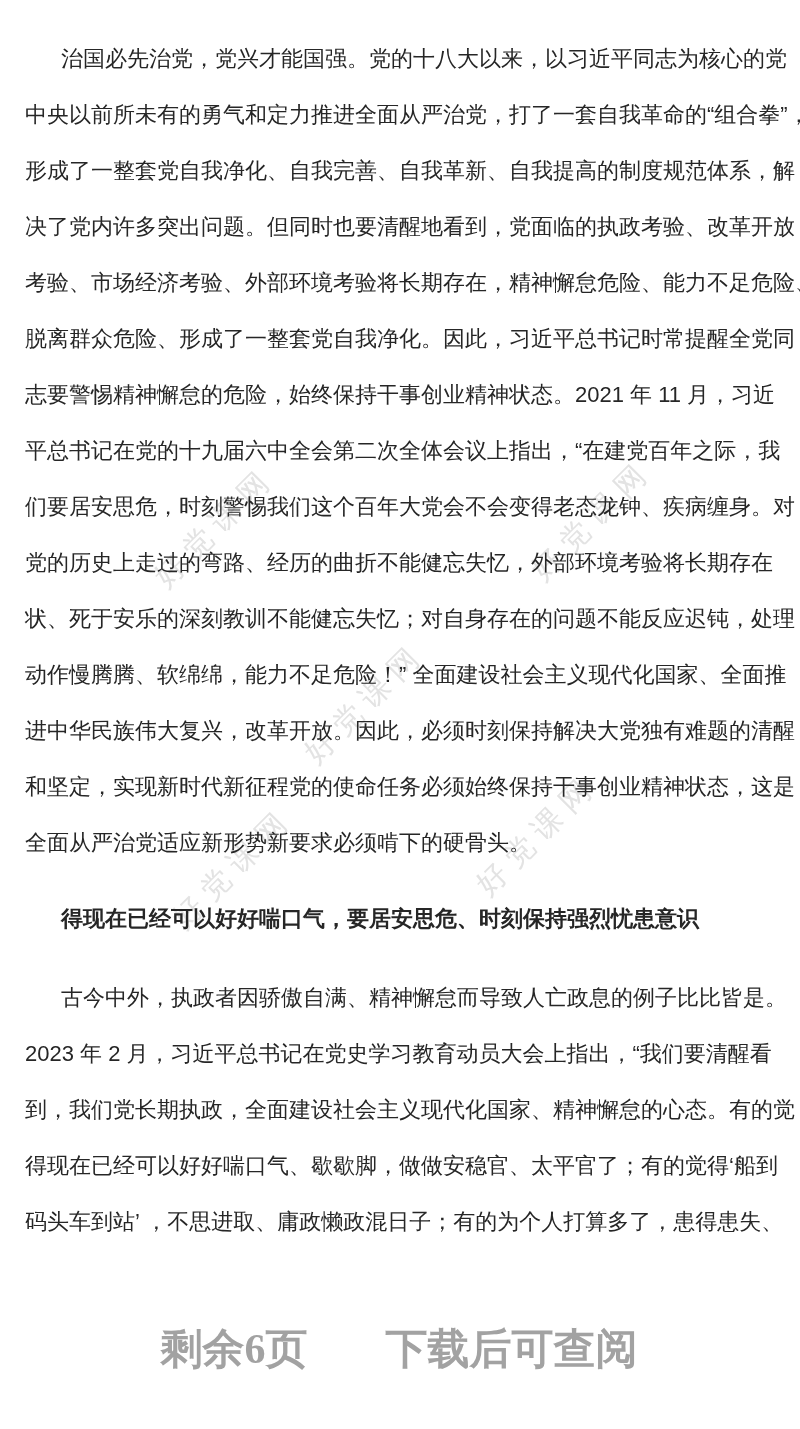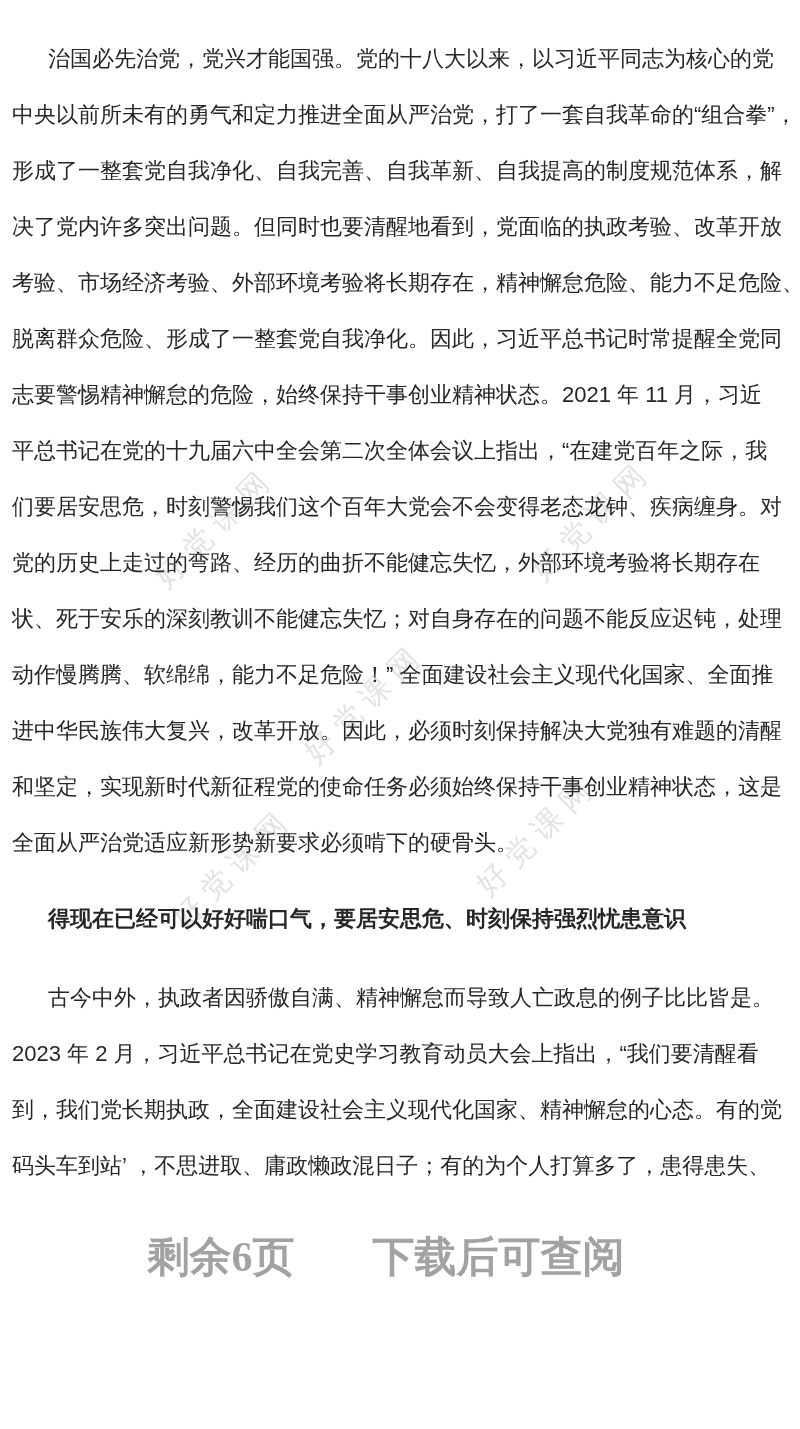--- a/index.html
+++ b/index.html
@@ -20,21 +20,21 @@
     font-size: 30px;
     letter-spacing: 9px;
     color: var(--watermark, #e3e3e3);
     white-space: nowrap;
     pointer-events: none;
     z-index: 0;
   }
 
   .content {
     position: absolute;
-    left: 12px;
+    left: 25px;
     top: 31px;
     width: 748px;
     color: var(--text, #262626);
     font-size: 22px;
     z-index: 1;
   }
 
   .para .line {
     height: 56px;
     line-height: 56px;
@@ -47,21 +47,21 @@
     height: 56px;
     line-height: 56px;
     padding-left: 36px;
     font-weight: bold;
     white-space: nowrap;
     margin-top: 20px;
     margin-bottom: 23px;
   }
 
   .footer-note {
-    margin-top: 40px;
+    margin-top: 76px;
     display: flex;
     justify-content: center;
     gap: 78px;
     font-family: "Liberation Serif", "DejaVu Serif", serif;
     font-weight: bold;
     font-size: 42px;
     line-height: 46px;
     color: var(--footer, #a2a2a2);
     white-space: nowrap;
   }
@@ -96,20 +96,21 @@
         <div class="line">和坚定，实现新时代新征程党的使命任务必须始终保持干事创业精神状态，这是</div>
         <div class="line">全面从严治党适应新形势新要求必须啃下的硬骨头。</div>
       </div>
 
     <div class="heading-line">得现在已经可以好好喘口气，要居安思危、时刻保持强烈忧患意识</div>
 
     <div class="para">
         <div class="line indent">古今中外，执政者因骄傲自满、精神懈怠而导致人亡政息的例子比比皆是。</div>
         <div class="line">2023 年 2 月，习近平总书记在党史学习教育动员大会上指出，“我们要清醒看</div>
         <div class="line">到，我们党长期执政，全面建设社会主义现代化国家、精神懈怠的心态。有的觉</div>
+        <div class="line">得现在已经可以好好喘口气、歇歇脚，做做安稳官、太平官了；有的觉得‘船到</div>
         <div class="line">码头车到站’ ，不思进取、庸政懒政混日子；有的为个人打算多了，患得患失、</div>
       </div>
 
     <div class="footer-note">
       <span>剩余6页</span>
       <span>下载后可查阅</span>
     </div>
 
   </div>
 </div>

